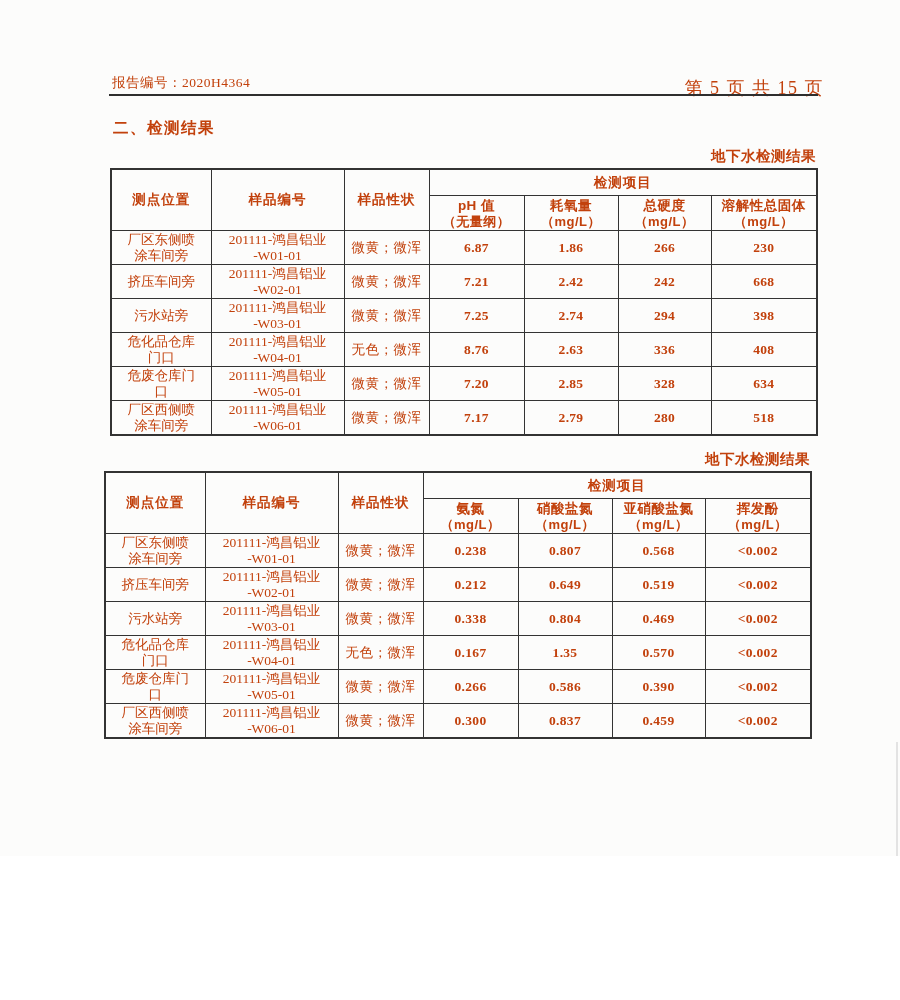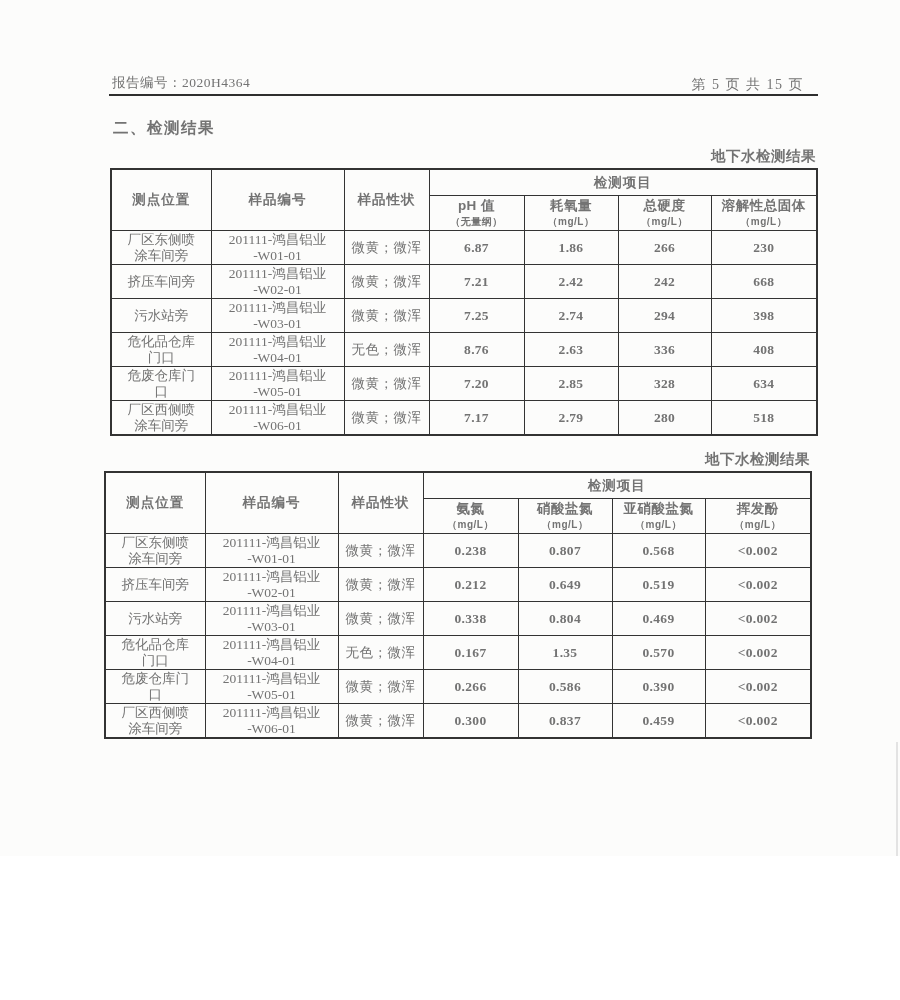--- a/index.html
+++ b/index.html
@@ -5,30 +5,30 @@
   html, body { margin: 0; padding: 0; }
   body {
     width: 900px; height: 1000px;
     background: #ffffff;
     font-family: "Liberation Serif", "DejaVu Serif", serif;
   }
   .page {
     position: relative;
     width: 900px; height: 856px;
     background: #fcfcfb;
-    color: #737373;
+    color: #c2410c;
     overflow: hidden;
   }
   .report-no {
     position: absolute; left: 112px; top: 74px;
     font-size: 13.5px; letter-spacing: 0.5px;
   }
   .page-no {
-    position: absolute; top: 76px; right: 96px;
-    font-size: 14px; letter-spacing: 1.5px;
+    position: absolute; top: 76px; right: 76px;
+    font-size: 18px; letter-spacing: 1.5px;
   }
   .header-rule {
     position: absolute; left: 109px; top: 94px;
     width: 709px; height: 2.2px; background: #2e2e2e;
   }
   .section-title {
     position: absolute; left: 113px; top: 118px; margin: 0;
     font-family: "Liberation Sans", "DejaVu Sans", sans-serif;
     font-size: 15.5px; font-weight: bold; letter-spacing: 1.5px;
   }
@@ -58,21 +58,21 @@
   }
   table.report th {
     font-family: "Liberation Sans", "DejaVu Sans", sans-serif;
     font-weight: bold;
     font-size: 13.5px;
     letter-spacing: 1px;
   }
   th.group-th { height: 25px; font-size: 14px; }
   th.sub-th   { height: 34px; padding: 1px 0; }
   .iname { font-size: 13.5px; line-height: 16px; letter-spacing: 0.5px; }
-  .iunit { font-size: 10px;  line-height: 15px; letter-spacing: 0.5px; }
+  .iunit { font-size: 13px;  line-height: 15px; letter-spacing: 0.5px; }
 
   table.report tbody td { height: 33px; font-size: 13.5px; }
   td.c-loc, td.c-sam { white-space: pre-line; line-height: 16px; font-size: 13px; }
   td.c-app { font-size: 13px; letter-spacing: 0.5px; margin-top: 48px; }
   td.c-val { font-size: 13.5px; letter-spacing: 0.3px; font-weight: bold; }
 
   .scan-edge {
     position: absolute; right: 2px; top: 742px; bottom: 0;
     width: 2px; background: #e3e3e3;
   }

